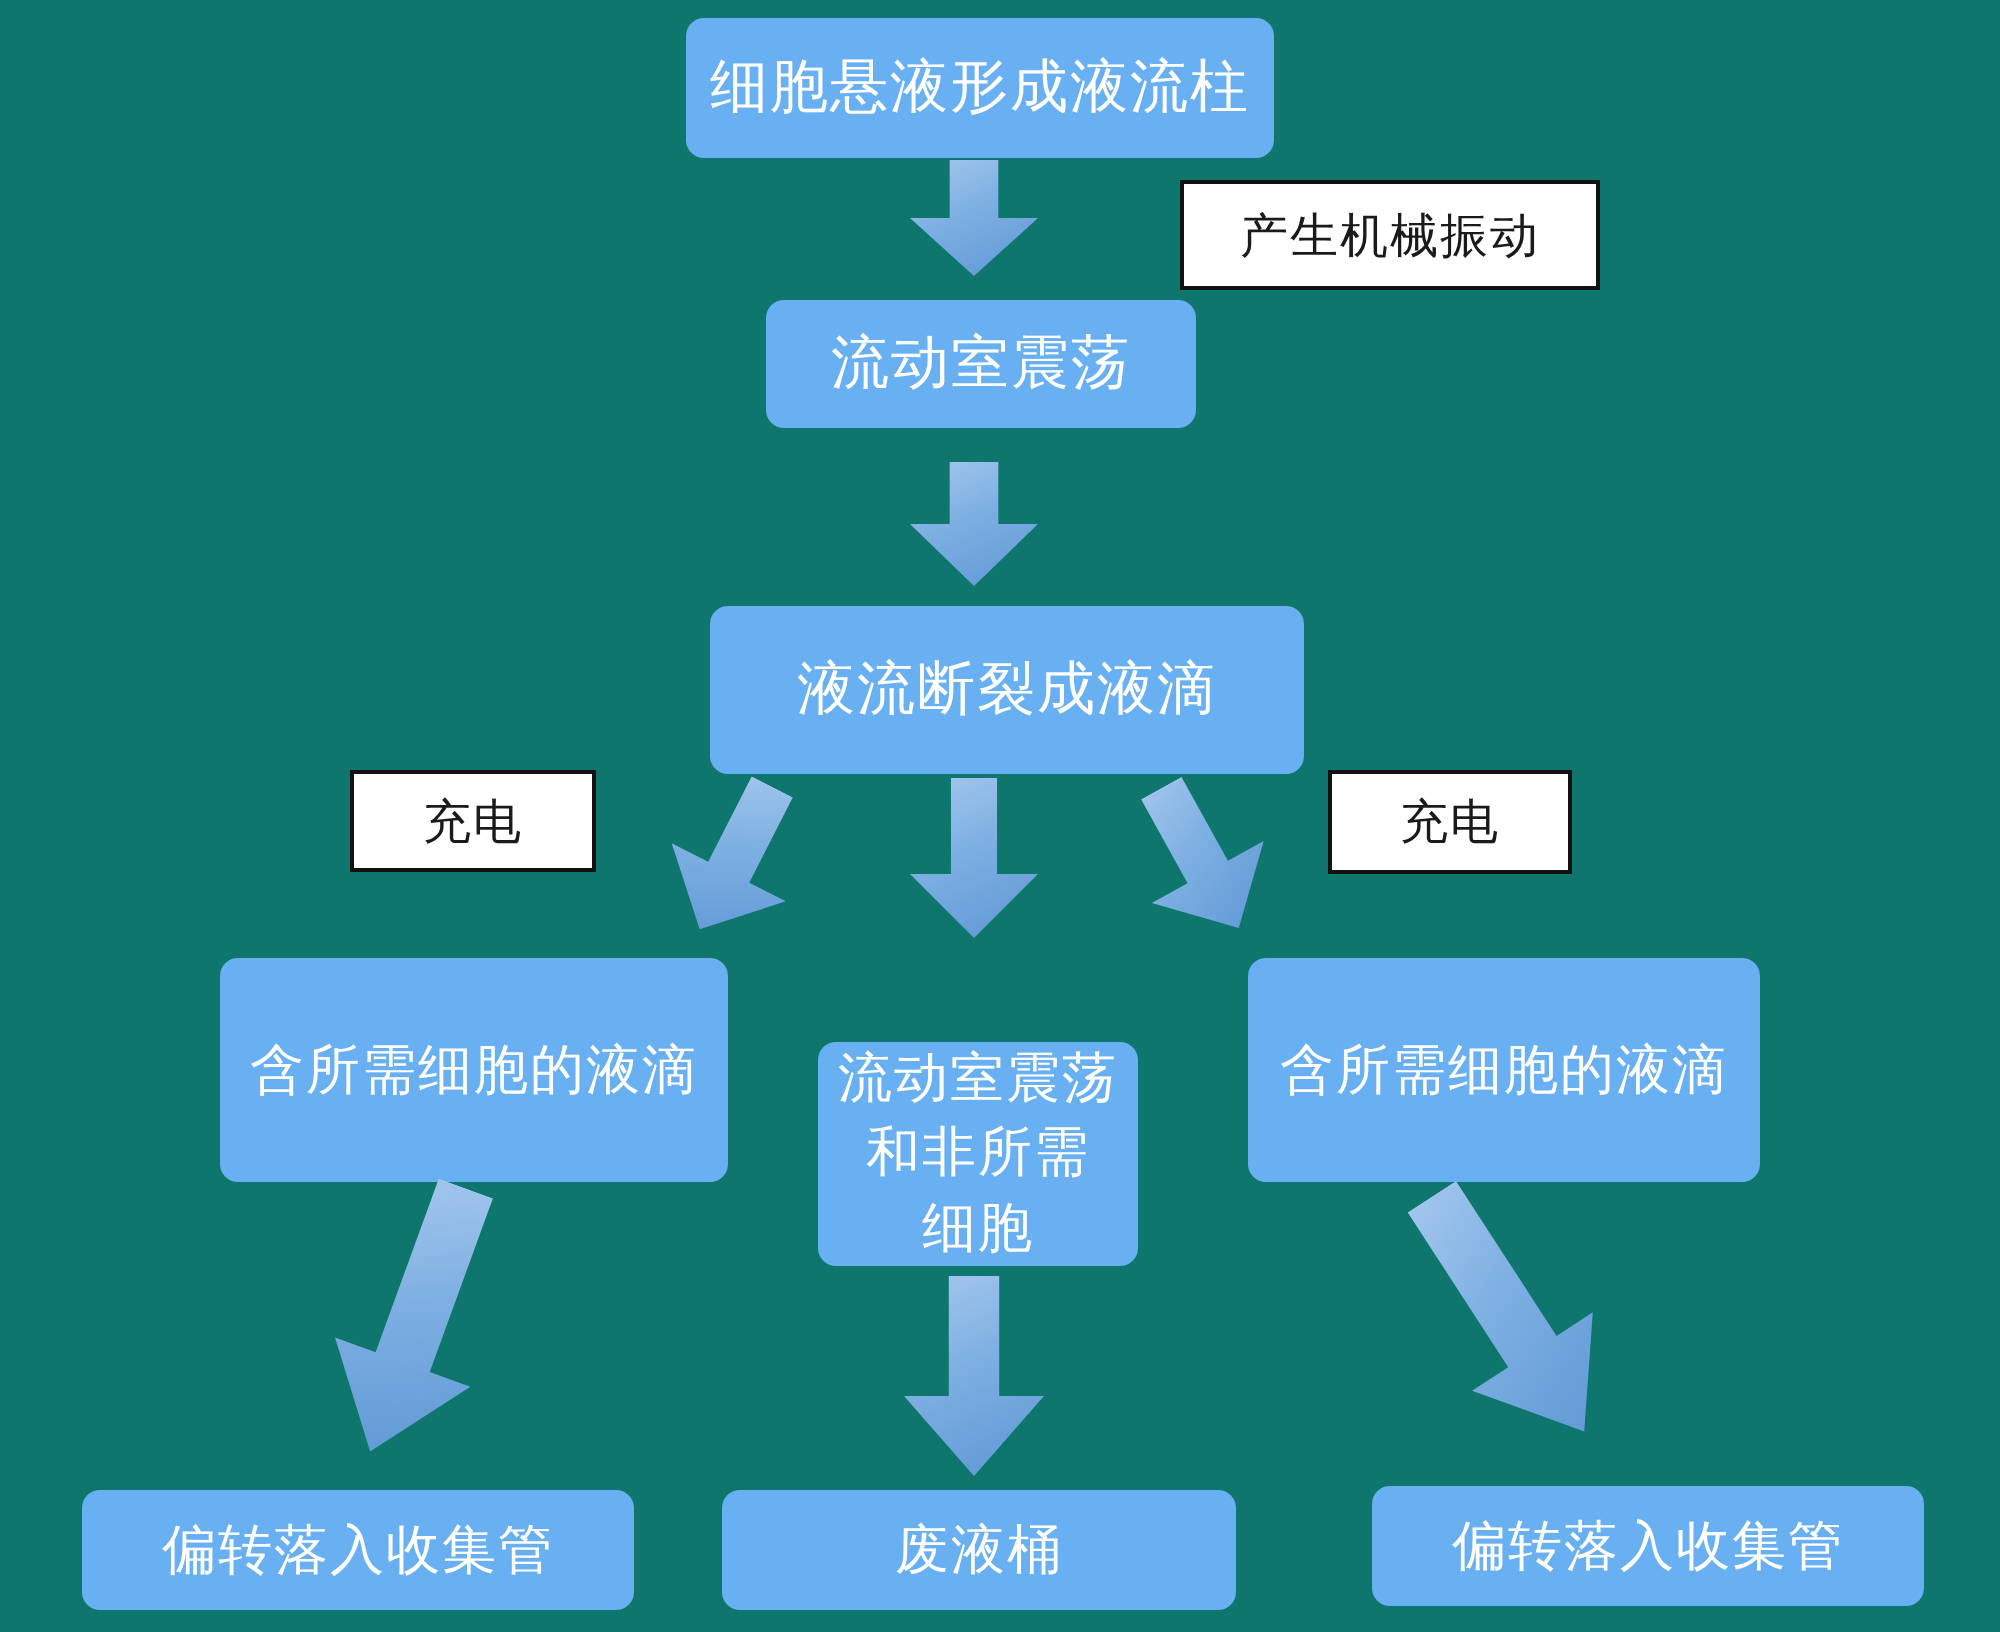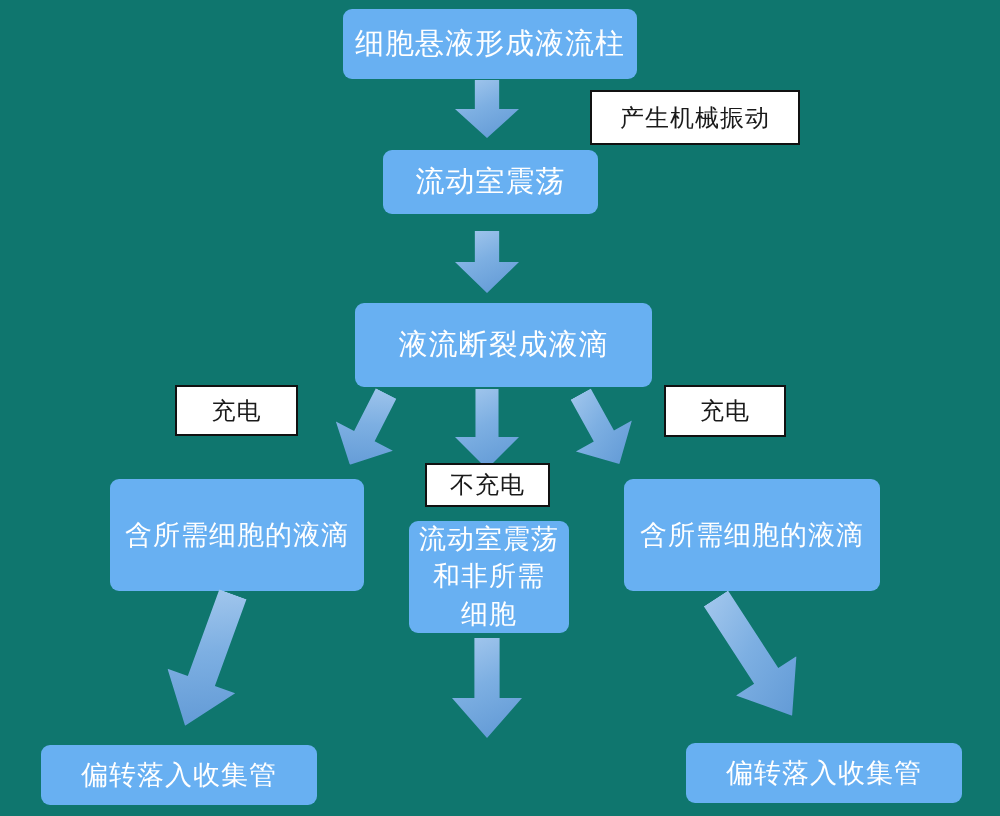--- a/index.html
+++ b/index.html
@@ -98,29 +98,29 @@
 
   <div class="arrow ar-v arr2"></div>
 
   <div class="node box3">液流断裂成液滴</div>
 
   <div class="arrow ar-m arr3a"></div>
   <div class="arrow ar-m arr3b"></div>
   <div class="arrow ar-m arr3c"></div>
 
   <div class="ann annChL">充电</div>
-  <div class="ann annNoCh">不充电</div>
   <div class="ann annChR">充电</div>
 
   <div class="node boxL">含所需细胞的液滴</div>
   <div class="node multiline boxM">流动室震荡
 和非所需
 细胞</div>
   <div class="node boxR">含所需细胞的液滴</div>
 
   <div class="arrow ar-l arr4a"></div>
   <div class="arrow ar-m arr4b"></div>
   <div class="arrow ar-l arr4c"></div>
 
   <div class="node boxBL">偏转落入收集管</div>
+  <div class="node boxBM">废液桶</div>
   <div class="node boxBR">偏转落入收集管</div>
 
 </div>
 
 </body></html>

